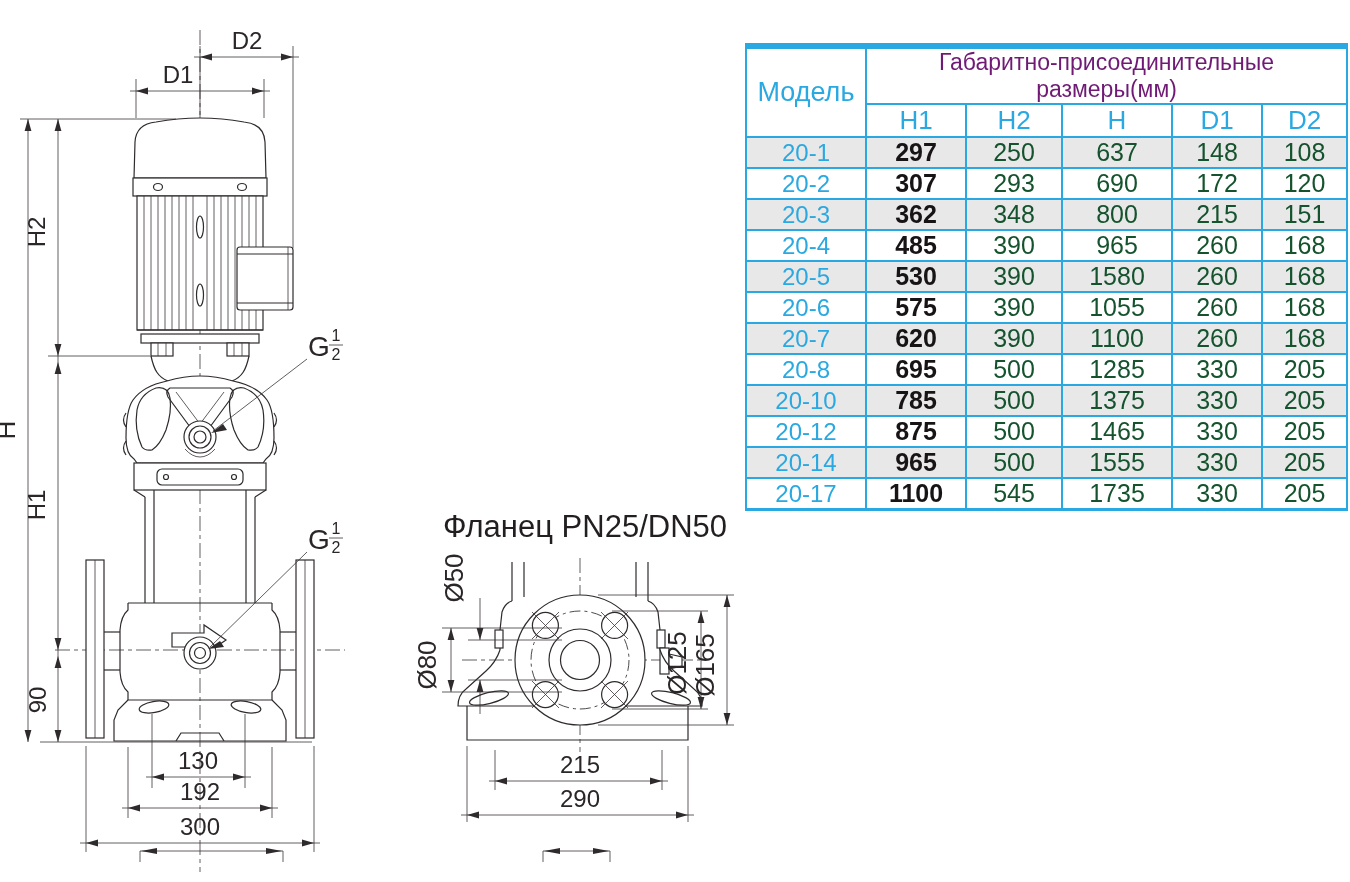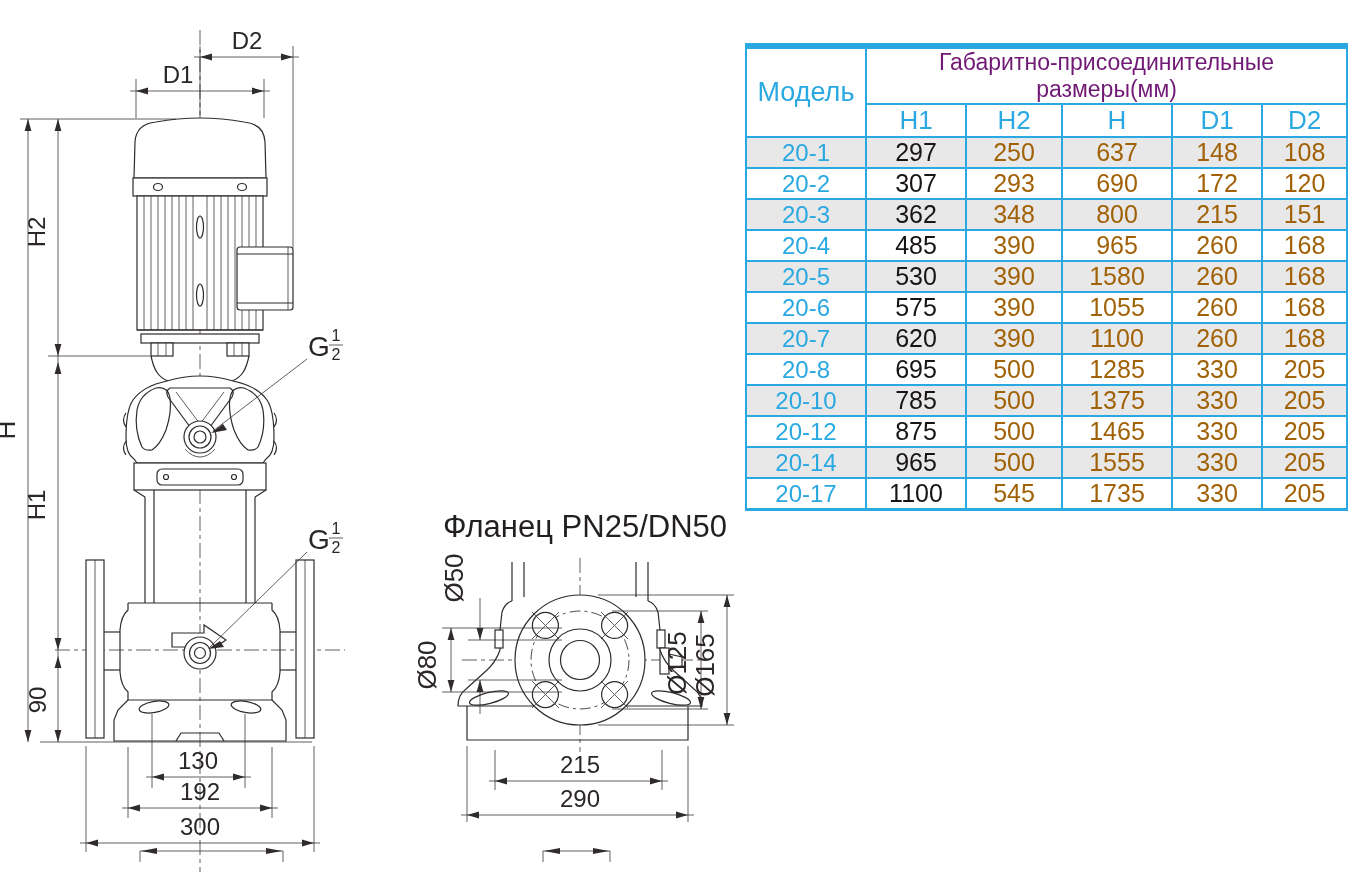--- a/index.html
+++ b/index.html
@@ -24,22 +24,22 @@
   
   #spec-table-wrap { position:absolute; left:745px; top:43px; }
   table.spec { border-collapse:collapse; table-layout:fixed;
                border-top:6px solid #29a8e1; border-bottom:3px solid #29a8e1; }
   table.spec th, table.spec td { border:2px solid #29a8e1; text-align:center; vertical-align:middle;
                font-family:"Liberation Sans", sans-serif; }
   th.model-h   { width:120px; color:#29a8e1; font-size:27px; font-weight:400; }
   th.group-h   { color:#701a75; font-size:23px; font-weight:400; height:41px;margin-left:24px; }
   th.col-h     { color:#29a8e1; font-size:26px; font-weight:400; height:33px; }
   td.model     { color:#29a8e1; font-size:24px; height:28px; }
-  td.v         { color:#a16207; font-size:25px; }
-  td.vb        { color:#181415; font-size:25px; font-weight:400; }
+  td.v         { color:#14532d; font-size:25px; }
+  td.vb        { color:#181415; font-size:25px; font-weight:700; }
   tr.alt td    { background:#e9e8e8; }
   col.c-model{width:120px} col.c-h1{width:100px} col.c-h2{width:96px}
   col.c-h{width:110px} col.c-d1{width:90px} col.c-d2{width:85px}
 
   
   #note { position:absolute; left:752px; top:590px; width:598px;
           font-size:27.5px; line-height:41px; color:#191516; white-space:pre-line; }
 </style>
 </head>
 <body>

